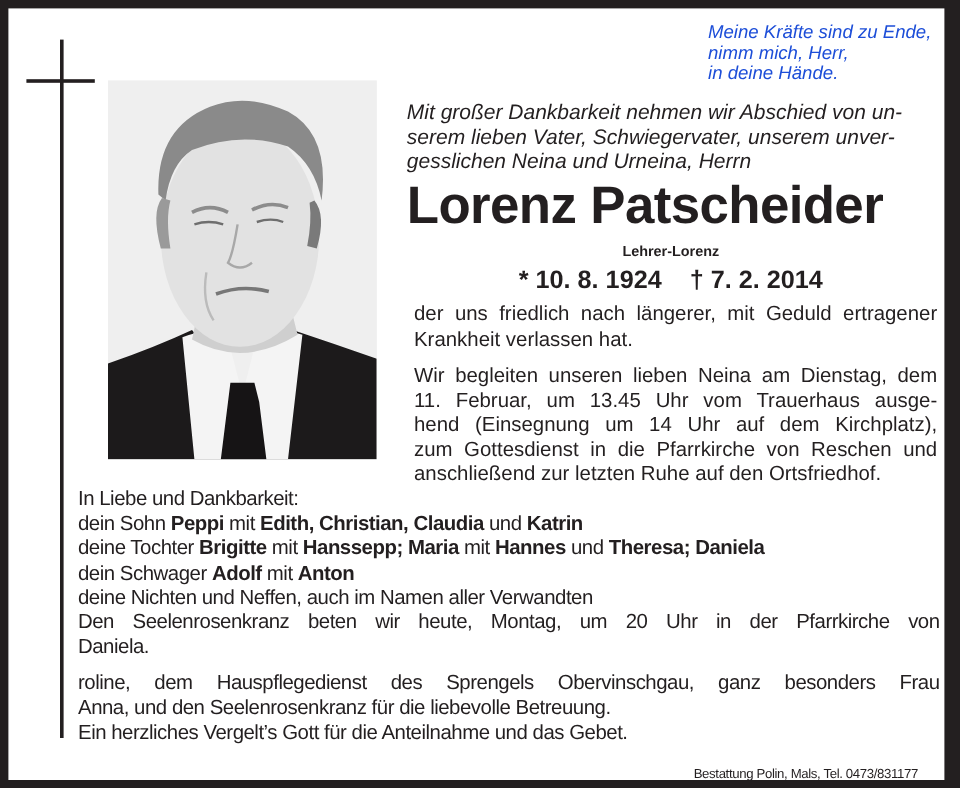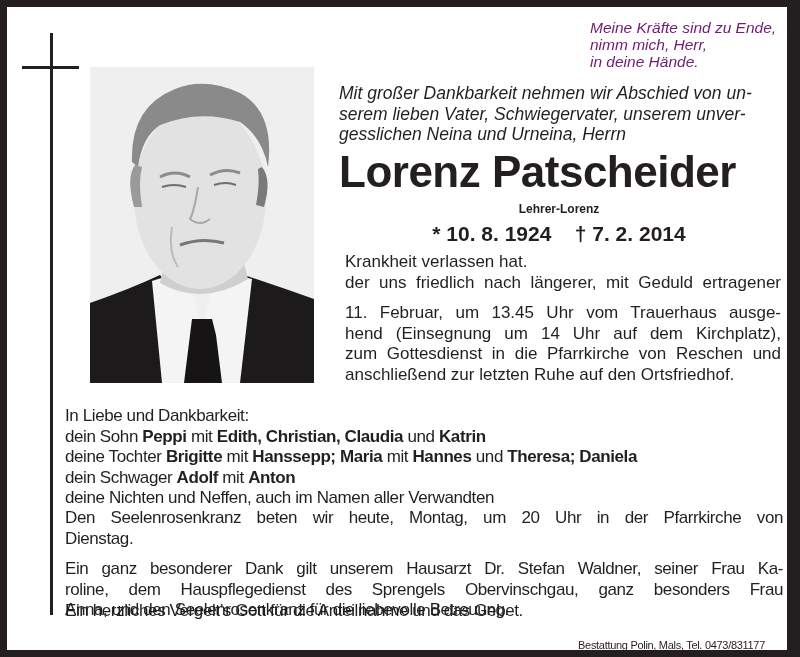--- a/index.html
+++ b/index.html
@@ -39,21 +39,21 @@
       overflow: hidden;
     }
     .photo svg { display: block; }
     
     .motto {
       position: absolute;
       left: 583px; top: 12px;
       font-style: italic;
       font-size: 15.5px;
       line-height: 17px;
-      color: #701a75;
+      color: #1d4ed8;
     }
     .motto div { white-space: nowrap; }
     
     .intro {
       position: absolute;
       left: 332px; top: 76px;
       width: 445px;
       font-size: 17.5px;
       line-height: 20.5px;
       text-align: justify;
@@ -175,46 +175,46 @@
     <div>Mit großer Dankbarkeit nehmen wir Abschied von un-</div>
     <div>serem lieben Vater, Schwiegervater, unserem unver-</div>
     <div>gesslichen Neina und Urneina, Herrn</div>
   </div>
 
   <div class="name">Lorenz Patscheider</div>
   <div class="nickname">Lehrer-Lorenz</div>
   <div class="dates"><span>* 10. 8. 1924</span>    <span>† 7. 2. 2014</span></div>
 
   <div class="para p1">
+    <div class="ln">der uns friedlich nach längerer, mit Geduld ertragener</div>
     <div class="ln last">Krankheit verlassen hat.</div>
-    <div class="ln">der uns friedlich nach längerer, mit Geduld ertragener</div>
   </div>
 
   <div class="para p2">
+    <div class="ln">Wir begleiten unseren lieben Neina am Dienstag, dem</div>
     <div class="ln">11. Februar, um 13.45 Uhr vom Trauerhaus ausge-</div>
     <div class="ln">hend (Einsegnung um 14 Uhr auf dem Kirchplatz),</div>
     <div class="ln">zum Gottesdienst in die Pfarrkirche von Reschen und</div>
     <div class="ln last">anschließend zur letzten Ruhe auf den Ortsfriedhof.</div>
   </div>
 
   <div class="bottom family">
     <div>In Liebe und Dankbarkeit:</div>
     <div><span>dein Sohn </span><b>Peppi</b><span> mit </span><b>Edith, Christian, Claudia</b><span> und </span><b>Katrin</b></div>
     <div><span>deine Tochter </span><b>Brigitte</b><span> mit </span><b>Hanssepp; Maria</b><span> mit </span><b>Hannes</b><span> und </span><b>Theresa; Daniela</b></div>
     <div><span>dein Schwager </span><b>Adolf</b><span> mit </span><b>Anton</b></div>
     <div>deine Nichten und Neffen, auch im Namen aller Verwandten</div>
   </div>
 
   <div class="bottom rosary">
     <div class="ln">Den Seelenrosenkranz beten wir heute, Montag, um 20 Uhr in der Pfarrkirche von</div>
-    <div class="ln last">Dienstag.</div>
+    <div class="ln last">Daniela.</div>
   </div>
 
   <div class="bottom thanks">
-    <div class="ln">Ein ganz besonderer Dank gilt unserem Hausarzt Dr. Stefan Waldner, seiner Frau Ka-</div>
     <div class="ln">roline, dem Hauspflegedienst des Sprengels Obervinschgau, ganz besonders Frau</div>
     <div class="ln last">Anna, und den Seelenrosenkranz für die liebevolle Betreuung.</div>
   </div>
 
   <div class="bottom closing">Ein herzliches Vergelt’s Gott für die Anteilnahme und das Gebet.</div>
 
   <div class="footer">Bestattung Polin, Mals, Tel. 0473/831177</div>
 </div>
 
 </body></html>

